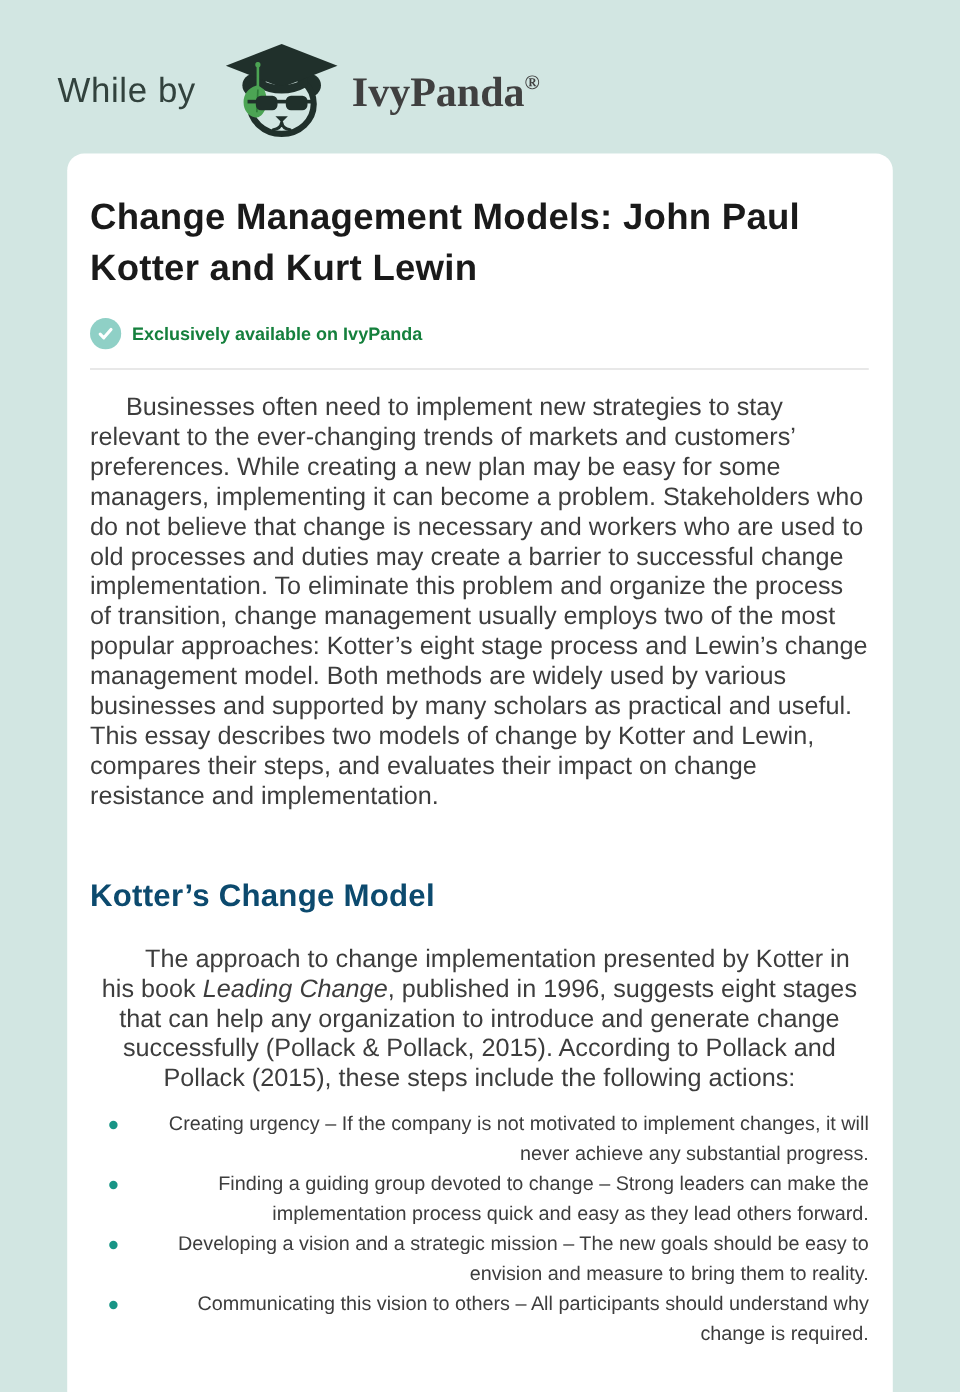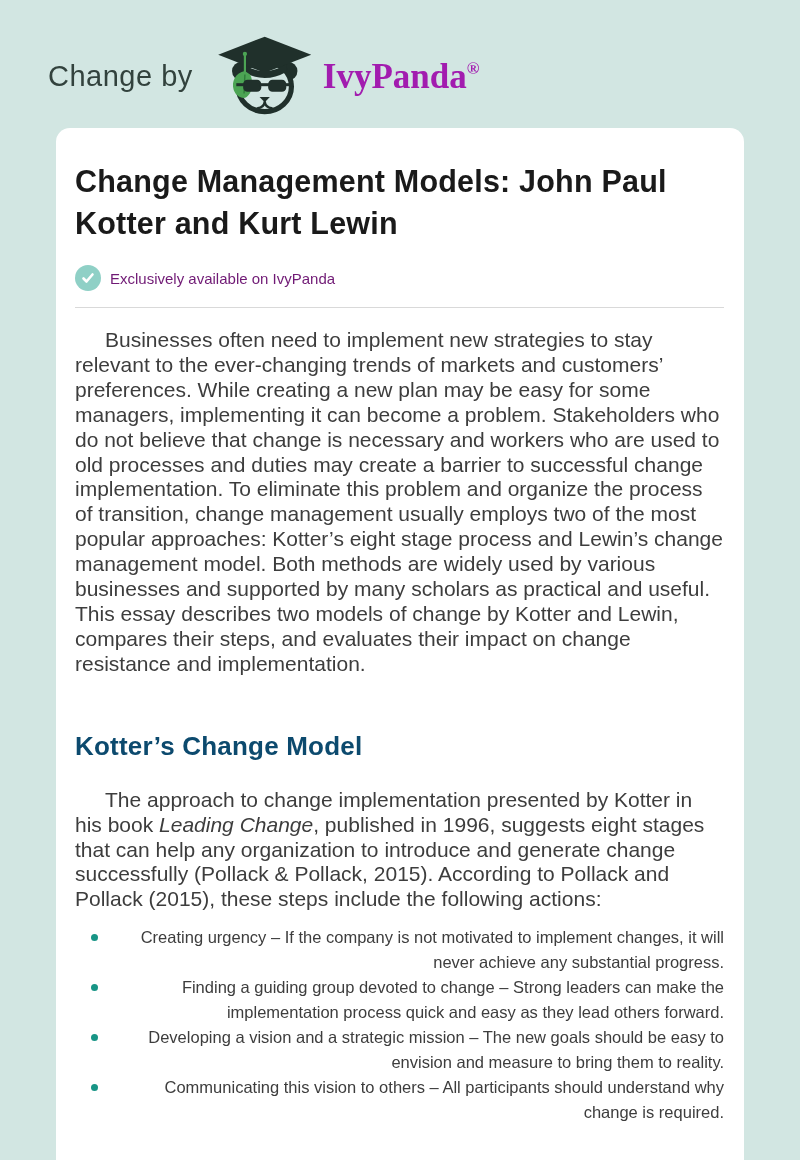--- a/index.html
+++ b/index.html
@@ -26,21 +26,21 @@
     letter-spacing: 0.5px;
   }
   .logo-mark {
     margin-left: 14px;
     margin-top: 2px;
   }
   .brand-name {
     font-family: "Liberation Serif", "DejaVu Serif", serif;
     font-weight: bold;
     font-size: 35px;
-    color: #a21caf;
+    color: #404040;
     margin-left: 4px;
     line-height: 1;
   }
   .brand-name sup {
     font-size: 17px;
     vertical-align: 14px;
   }
 
   
   .card {
@@ -69,22 +69,22 @@
     border-radius: 50%;
     background: #8fd0c6;
     display: flex;
     align-items: center;
     justify-content: center;
     flex: 0 0 auto;
   }
   .availability-label {
     margin-left: 9px;
     font-size: 15px;
-    font-weight: normal;
-    color: #701a75;
+    font-weight: bold;
+    color: #15803d;
     text-align: right;
   }
   .divider {
     border: none;
     border-top: 1px solid #d9d9d9;
     margin-top: 16px;
   }
   .body-text {
     font-size: 21px;
     line-height: 24.9px;
@@ -92,21 +92,21 @@
     text-indent: 30px;
     margin-top: 20px;
   }
   .section-heading {
     font-size: 26px;
     font-weight: bold;
     color: #0c4a6e;
     margin-top: 54px;
     letter-spacing: 0.2px;
   }
-  .section-heading + .body-text { margin-top: 26px; }
+  .section-heading + .body-text { margin-top: 26px; text-align: center; }
   .body-text .italic { font-style: italic; }
 
   ul.steps {
     list-style: none;
     margin-top: 13px;
     text-align: right;
   }
   ul.steps li {
     position: relative;
     padding-left: 51px;
@@ -121,21 +121,21 @@
     width: 7px;
     height: 7px;
     border-radius: 50%;
     background: #189586;
   }
 </style>
 </head>
 <body>
 
 <header class="site-header">
-  <span class="essay-by">Change by</span>
+  <span class="essay-by">While by</span>
 
   <span class="logo-mark">
     <svg width="112" height="86" viewBox="0 0 130 97" xmlns="http://www.w3.org/2000/svg">
 
       <circle cx="40" cy="44" r="11" fill="#20302b"></circle>
       <circle cx="94" cy="44" r="11" fill="#20302b"></circle>
 
       <ellipse cx="67" cy="62" rx="31" ry="29" fill="#d2e6e2" stroke="#20302b" stroke-width="6"></ellipse>
 
       <polygon points="67,4 121,25 67,46 13,25" fill="#20302b"></polygon>

